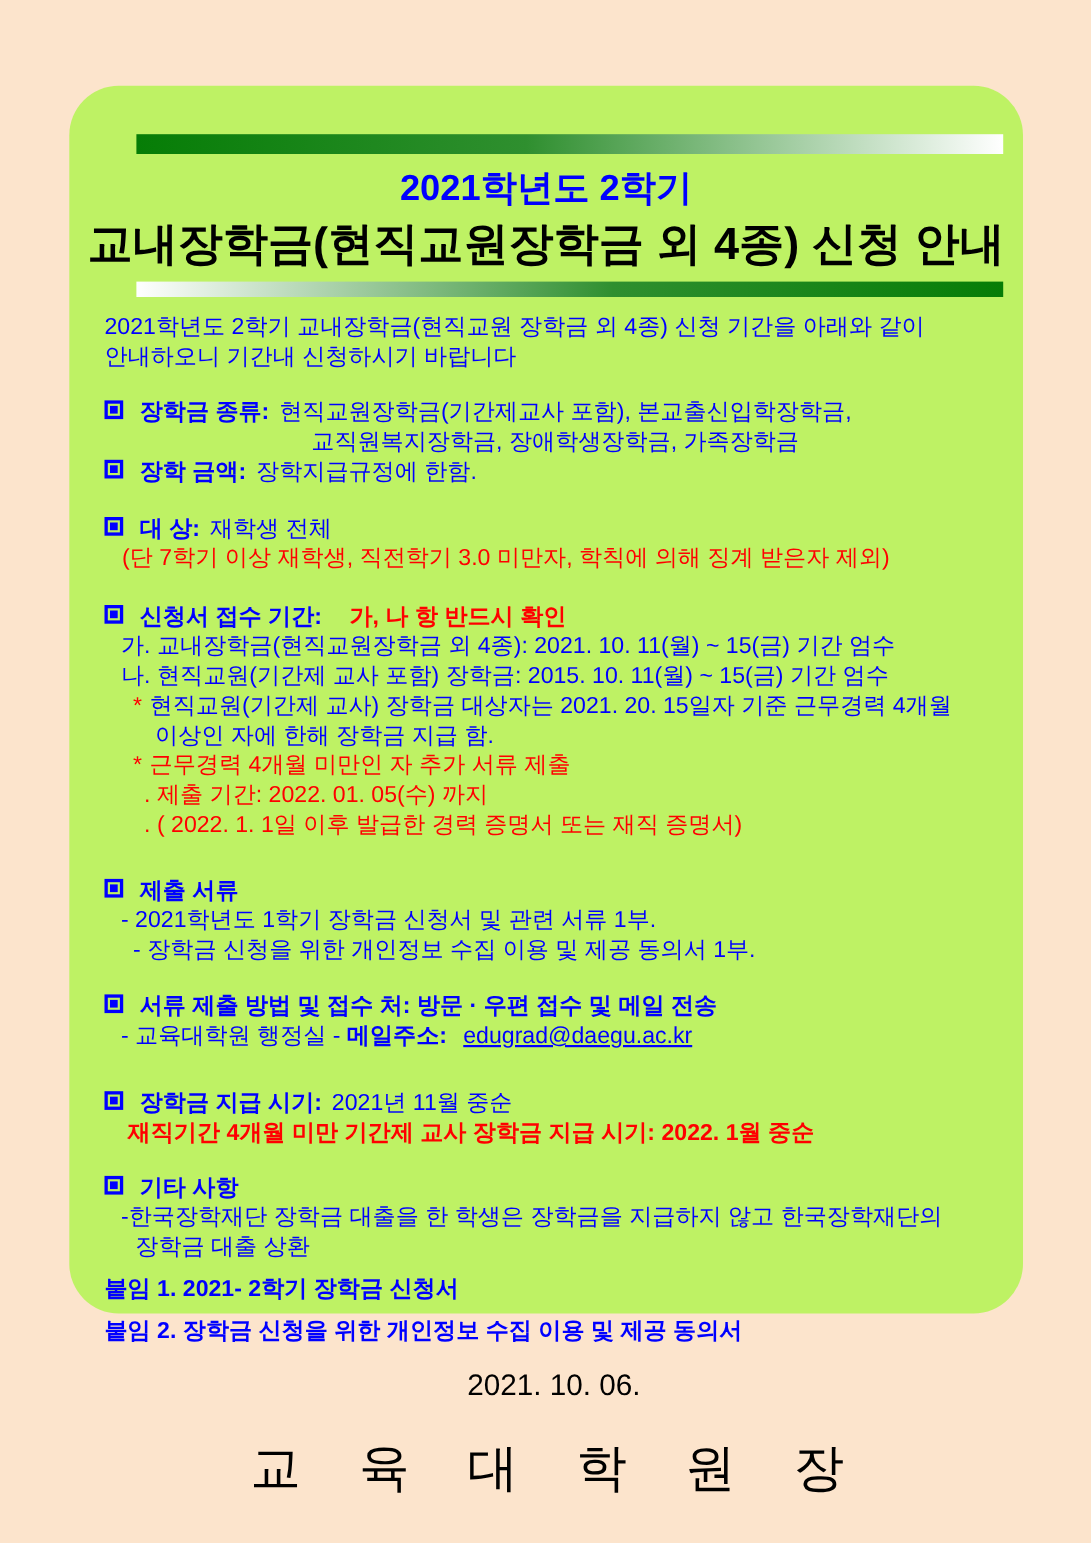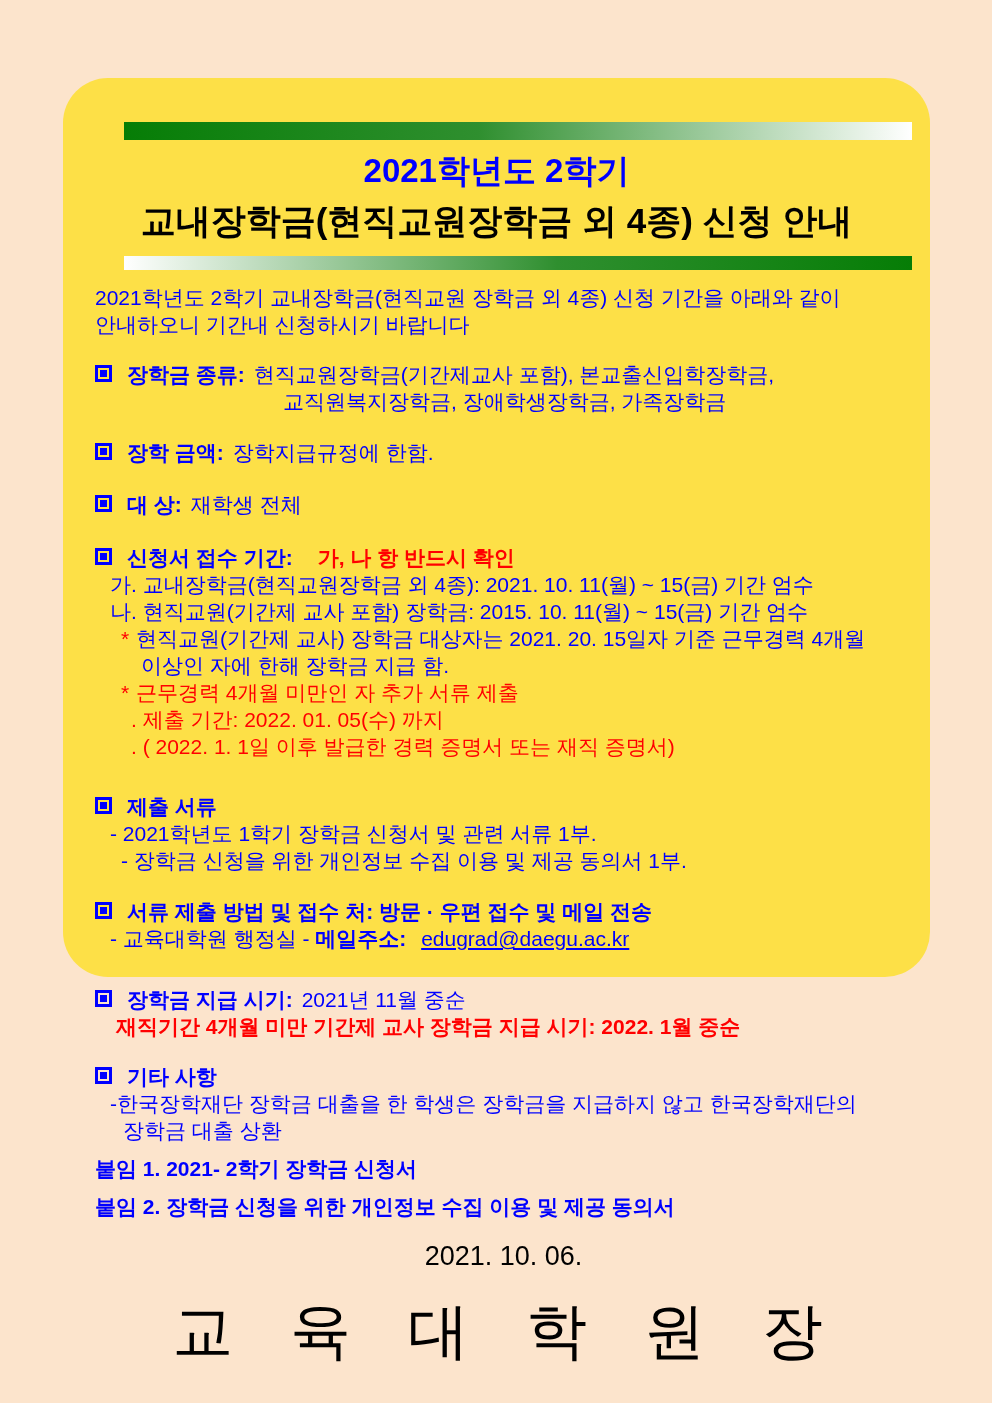--- a/index.html
+++ b/index.html
@@ -11,22 +11,22 @@
     height: 1403px;
     background: #fce4cc;
     position: relative;
     overflow: hidden;
   }
   .card {
     position: absolute;
     left: 63px;
     top: 78px;
     width: 867px;
-    height: 899px;
-    background: #fde047;
+    height: 1116px;
+    background: #bef264;
     border-radius: 45px;
     overflow: visible;
   }
   .bar {
     height: 18px;
     margin-left: 61px;
     margin-right: 18px;
   }
   .bar-top {
     margin-top: 44px;
@@ -41,21 +41,21 @@
     margin-top: 12px;
     text-align: center;
     font-size: 33px;
     font-weight: bold;
     color: #0000ff;
     line-height: 38px;
   }
   .title {
     margin-top: 6px;
     text-align: center;
-    font-size: 35px;
+    font-size: 41px;
     font-weight: bold;
     color: #000000;
     line-height: 50px;
     white-space: nowrap;
   }
   .content {
     padding: 14px 18px 0 32px;
     font-size: 21px;
     line-height: 27px;
     color: #0000ff;
@@ -73,21 +73,21 @@
     position: relative;
     margin-right: 15px;
   }
   .bullet::after {
     content: "";
     position: absolute;
     left: 2px; top: 2px; right: 2px; bottom: 2px;
     background: #0000ff;
   }
   .sec-types    { margin-top: 23px; }
-  .sec-amount   { margin-top: 24px; }
+  .sec-amount   { }
   .sec-target   { margin-top: 25px; }
   .sec-period   { margin-top: 26px; }
   .sec-documents{ margin-top: 33px; }
   .sec-method   { margin-top: 24px; }
   .sec-payout   { margin-top: 34px; }
   .sec-etc      { margin-top: 23px; }
   .indent-15  { padding-left: 15px; }
   .indent-16  { padding-left: 16px; }
   .indent-21  { padding-left: 21px; }
   .indent-26  { padding-left: 26px; }
@@ -121,21 +121,21 @@
     margin-top: 20px;
     text-align: center;
     color: #000000;
     font-size: 27px;
     line-height: 32px;
   }
   .signature {
     margin-top: 34px;
     text-align: center;
     color: #000000;
-    font-size: 61px;
+    font-size: 46px;
     line-height: 50px;
     letter-spacing: 12px;
     word-spacing: 16px;
     white-space: nowrap;
   }
 </style>
 </head>
 <body>
 
 <div class="page">
@@ -165,20 +165,21 @@
       <div class="section sec-amount">
         <div class="line">
           <span class="bullet"></span><span class="lbl">장학 금액:</span><span class="blue">장학지급규정에 한함.</span>
         </div>
       </div>
 
       <div class="section sec-target">
         <div class="line">
           <span class="bullet"></span><span class="lbl">대 상:</span><span class="blue">재학생 전체</span>
         </div>
+        <div class="line indent-16 red">(단 7학기 이상 재학생, 직전학기 3.0 미만자, 학칙에 의해 징계 받은자 제외)</div>
       </div>
 
       <div class="section sec-period">
         <div class="line">
           <span class="bullet"></span><span class="lbl">신청서 접수 기간:</span><span class="warning">가, 나 항 반드시 확인</span>
         </div>
         <div class="line indent-15 blue">가. 교내장학금(현직교원장학금 외 4종): 2021. 10. 11(월) ~ 15(금) 기간 엄수</div>
         <div class="line indent-15 blue">나. 현직교원(기간제 교사 포함) 장학금: 2015. 10. 11(월) ~ 15(금) 기간 엄수</div>
         <div class="line star-line">
           <span class="star">*</span><span class="blue">현직교원(기간제 교사) 장학금 대상자는 2021. 20. 15일자 기준 근무경력 4개월</span>

